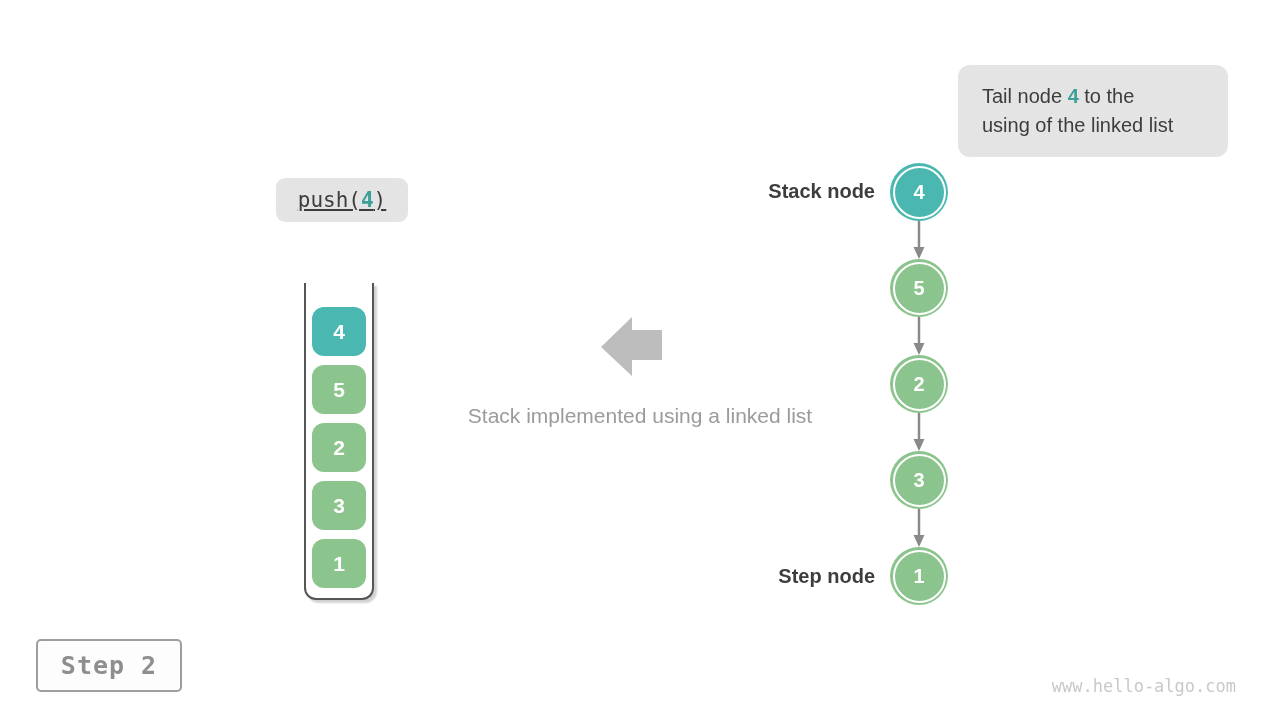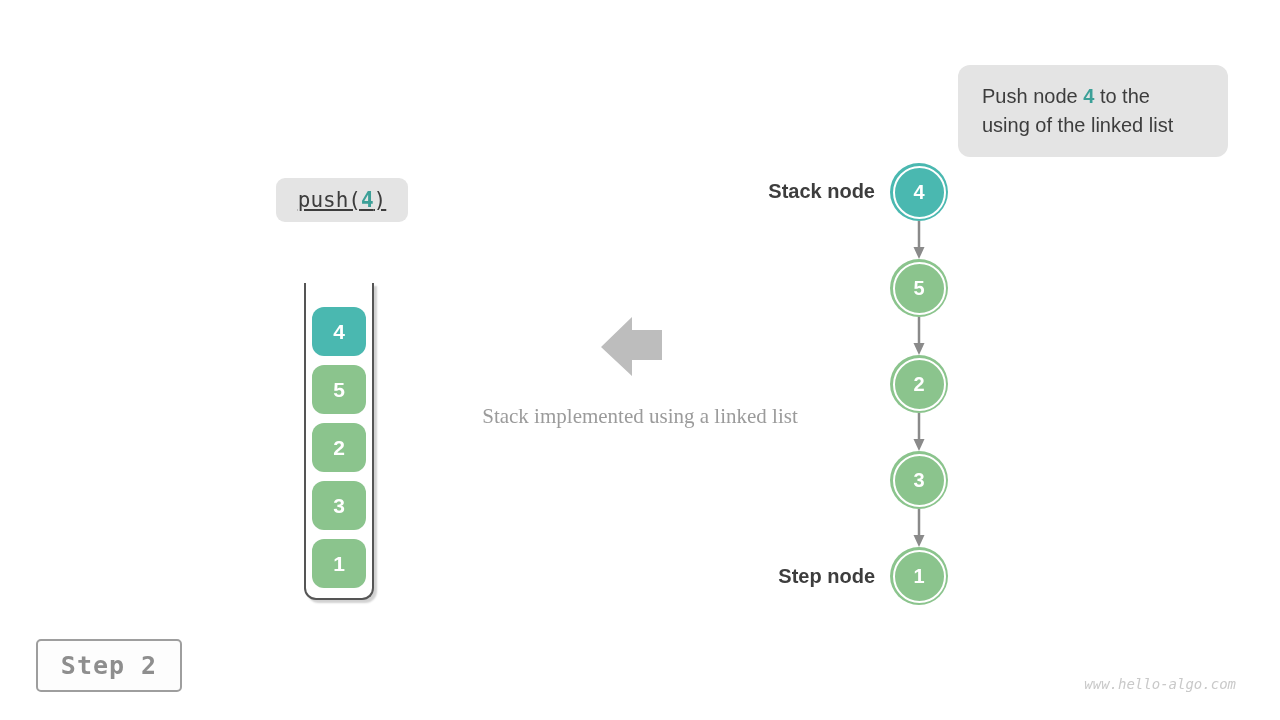--- a/index.html
+++ b/index.html
@@ -72,21 +72,21 @@
   .stack-node.teal { background: var(--teal, #4ab8b0); }
 
   
   .block-arrow { left: 601px; top: 317px; }
   .block-arrow polygon { fill: var(--block_arrow_gray, #bdbdbd); }
 
   
   .caption {
     left: 390px; top: 404px; width: 500px;
     text-align: center;
-    font-size: 21px; color: var(--caption_gray, #9b9b9b); font-family: Liberation Serif, serif;
+    font-size: 21px; color: var(--caption_gray, #9b9b9b);
   }
 
   
   .ll-node {
     left: 890px; width: 58px; height: 58px; border-radius: 50%;
     background: var(--green, #8bc48d);
   }
   .ll-node.teal { background: var(--teal, #4ab8b0); }
   .ll-node .inner {
     position: absolute; left: 2.5px; right: 2.5px; top: 2.5px; bottom: 2.5px;
@@ -116,28 +116,28 @@
     display: flex; align-items: center; justify-content: center;
     font-family: "DejaVu Sans Mono", monospace;
     font-size: 25px; font-weight: bold; letter-spacing: 1px;
     color: var(--step_text, #8e8e8e);
   }
 
   
   .watermark {
     right: 44px; top: 676px;
     font-family: "DejaVu Sans Mono", monospace;
-    font-size: 14px; color: var(--watermark_gray, #c9c9c9); font-style: italic;
+    font-size: 17px; color: var(--watermark_gray, #c9c9c9);
   }
 </style>
 </head>
 <body>
 
 <div class="abs callout">
-  <div><span>Push node </span><span class="hl-num">4</span><span> to the</span></div>
+  <div><span>Tail node </span><span class="hl-num">4</span><span> to the</span></div>
   <div>using of the linked list</div>
 </div>
 
 <div class="abs code-box">
   <span>push(</span>
     <span class="hl-num">4</span>
     <span>)</span>
 </div>
 
 <div class="abs stack-container">

